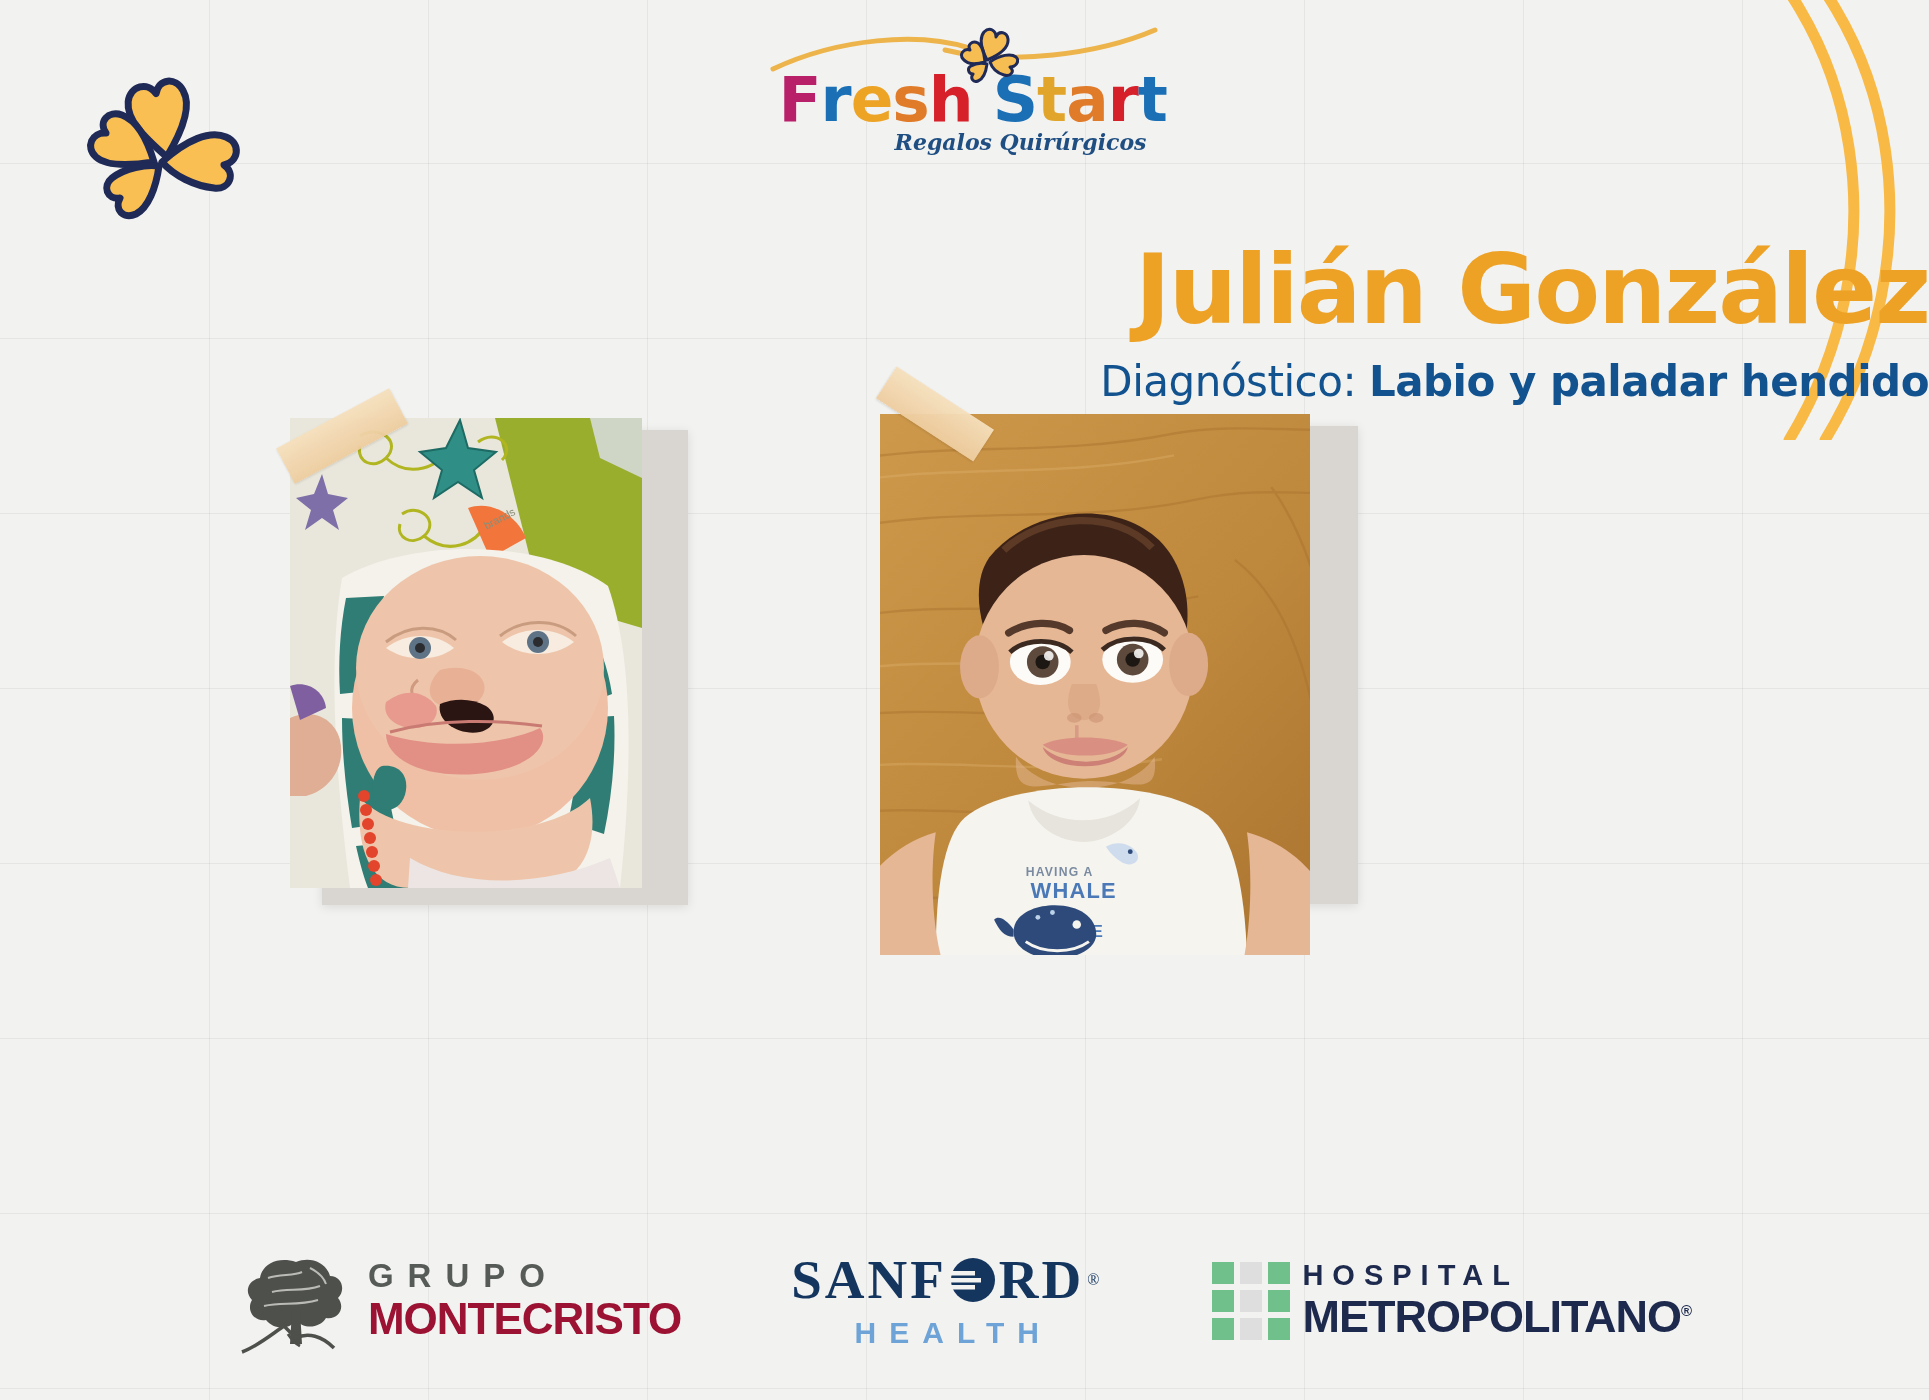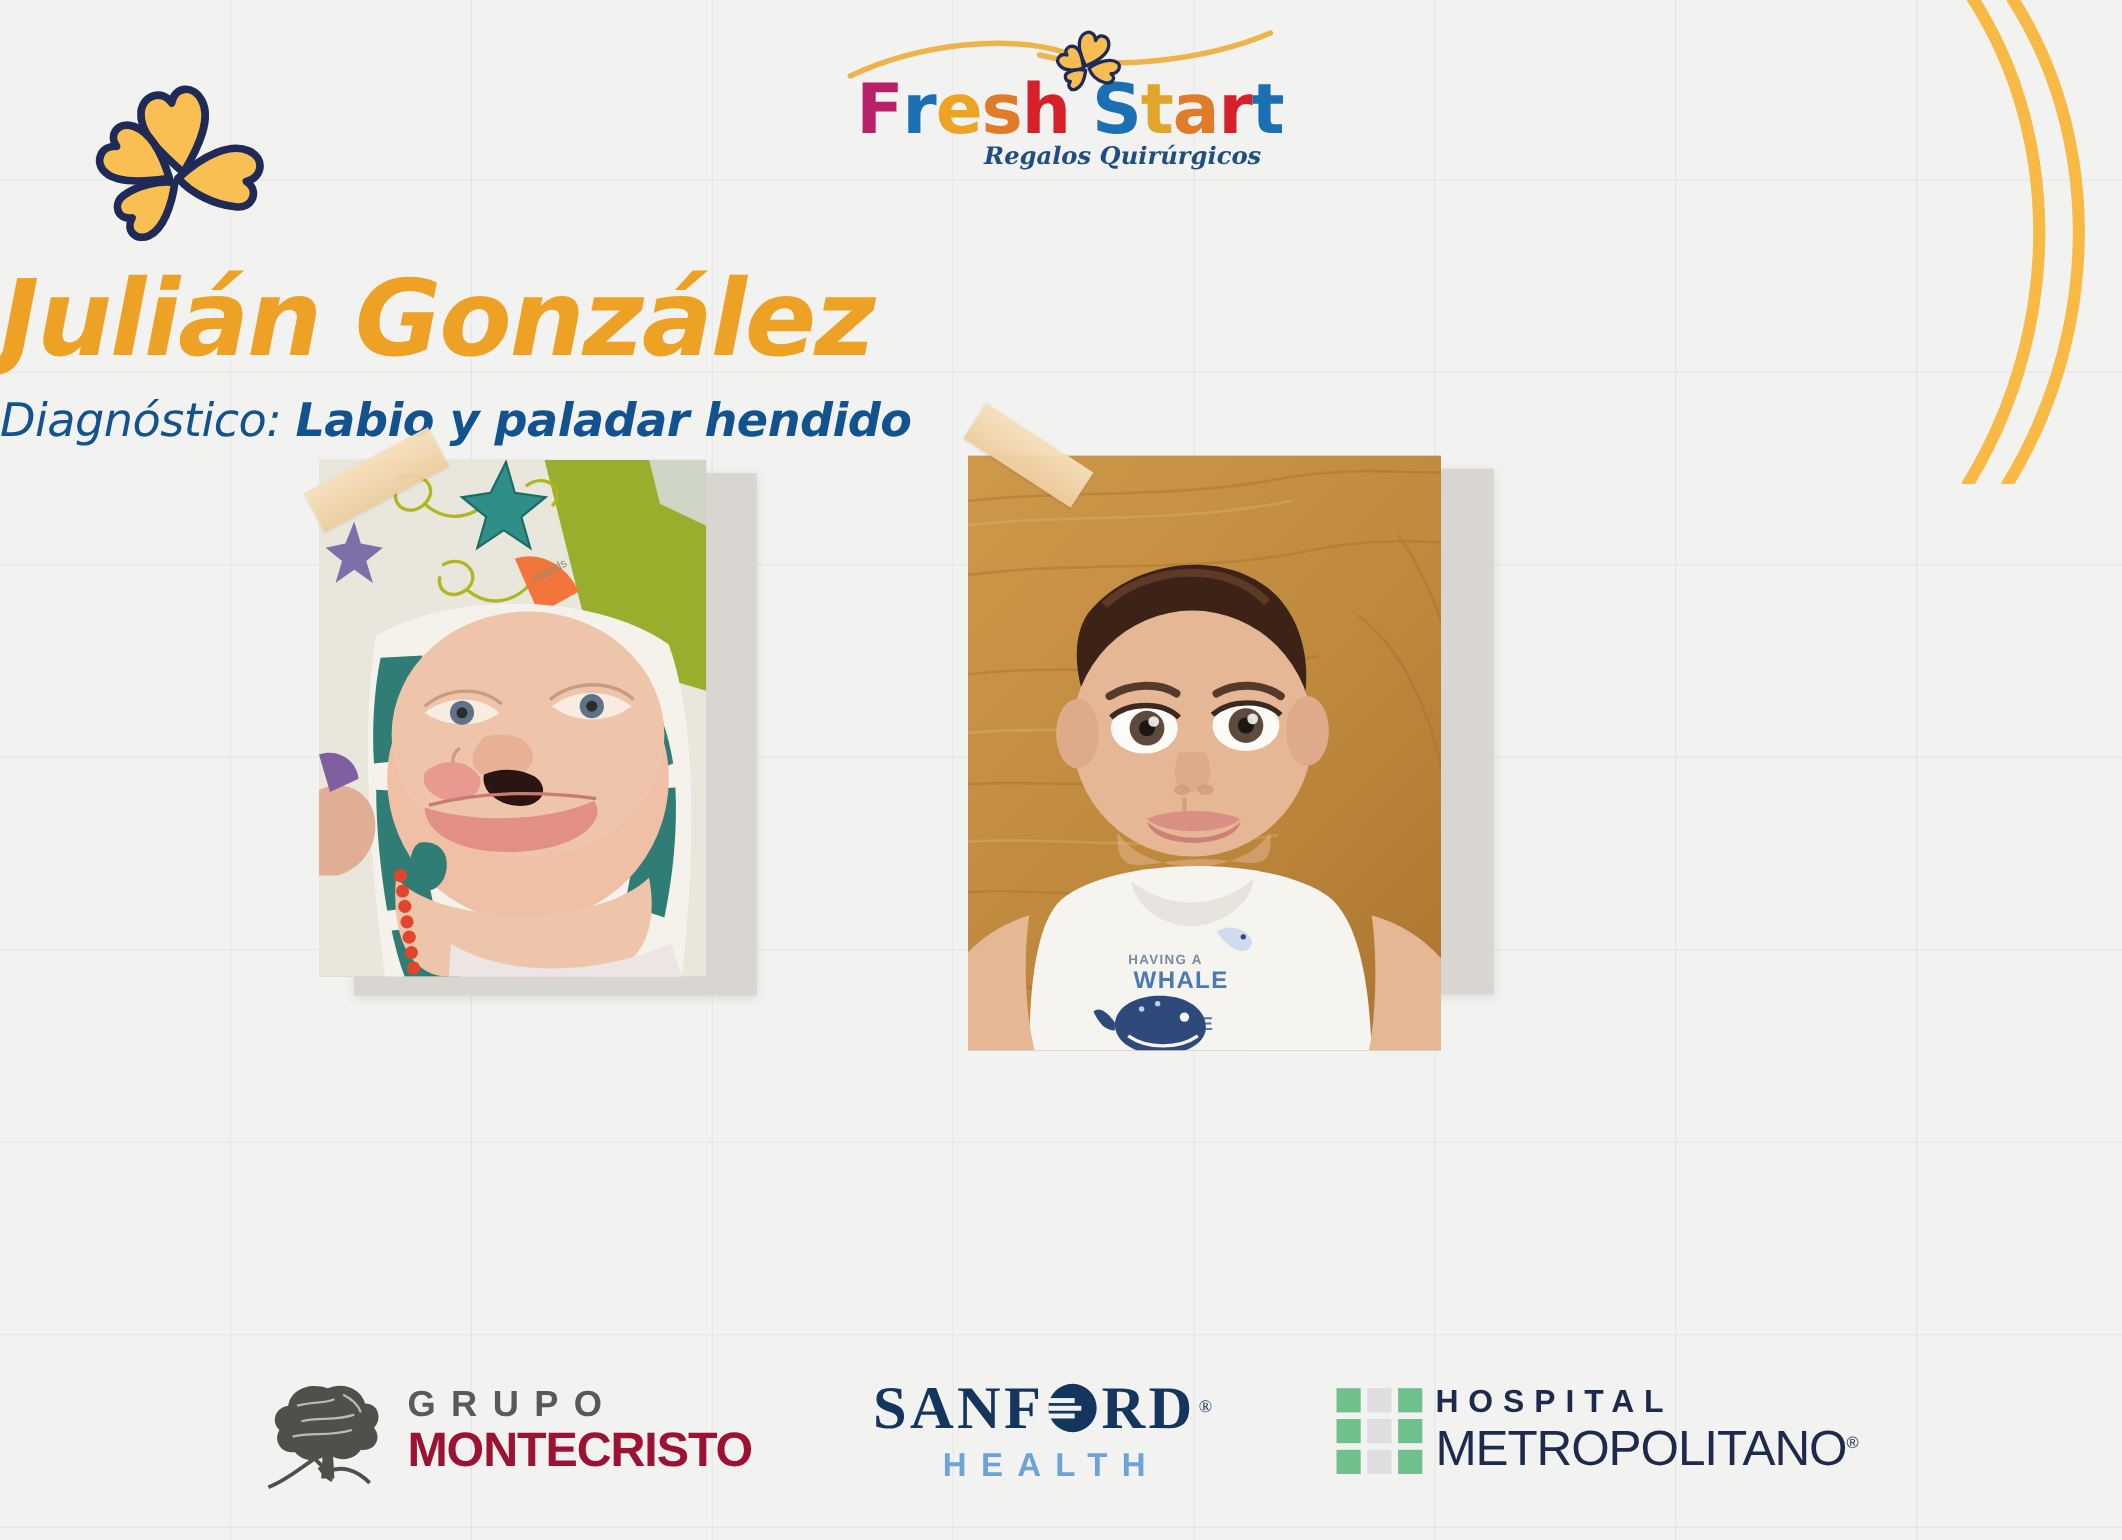--- a/index.html
+++ b/index.html
@@ -52,21 +52,21 @@
   }
 
   
   .pc-wrap{ padding-top:30px; width:172px; }
   .pc-line{ font-family:"DejaVu Sans", sans-serif; font-weight:bold; line-height:.92; white-space:nowrap; }
   .pc-pedia{ font-size:49px; letter-spacing:-2px; }
   .pc-clinic{ font-size:51px; letter-spacing:-1px; margin-top:2px; }
   .pc-line span{ display:inline-block; }
 
   
-  #title-block{ position:absolute; top:240px; left:0; width:100%; text-align:left;font-style:italic; }
+  #title-block{ position:absolute; top:240px; left:0; width:100%; text-align:right; }
   #patient-name{
     font-family:"DejaVu Sans", sans-serif;
     font-weight:bold; font-size:96px; letter-spacing:-2px;
     color:#eda226; line-height:1.05;
   }
   #diagnosis-line{
     margin-top:16px; font-size:42px; color:#12538f;
     font-family:"DejaVu Sans", sans-serif; letter-spacing:-.5px;
   }
   #diagnosis-label{ font-weight:normal; }
@@ -136,21 +136,21 @@
   
   #logo-metropolitano{ gap:12px; }
   .hm-grid{ display:grid; grid-template-columns:repeat(3,22px); grid-template-rows:repeat(3,22px); gap:6px; }
   .hm-cell{ width:22px; height:22px; }
   .hm-text{ display:flex; flex-direction:column; }
   .hm-hospital{
     font-family:"Liberation Sans", sans-serif; font-weight:bold;
     font-size:29px; letter-spacing:9px; color:#1d2a4d; line-height:1;
   }
   .hm-metro{
-    font-family:"Liberation Sans", sans-serif; font-weight:normal;
+    font-family:"Liberation Sans", sans-serif; font-weight:bold;
     font-size:45px; letter-spacing:-1px; color:#1d2a4d; line-height:1.05; margin-top:3px;text-align:right;
   }
   .hm-reg{ font-size:15px; vertical-align:super; }
 </style>
 </head>
 <body>
 
 <div id="grid-bg"></div>
 
 <svg id="corner-arcs" viewBox="0 0 420 480">

